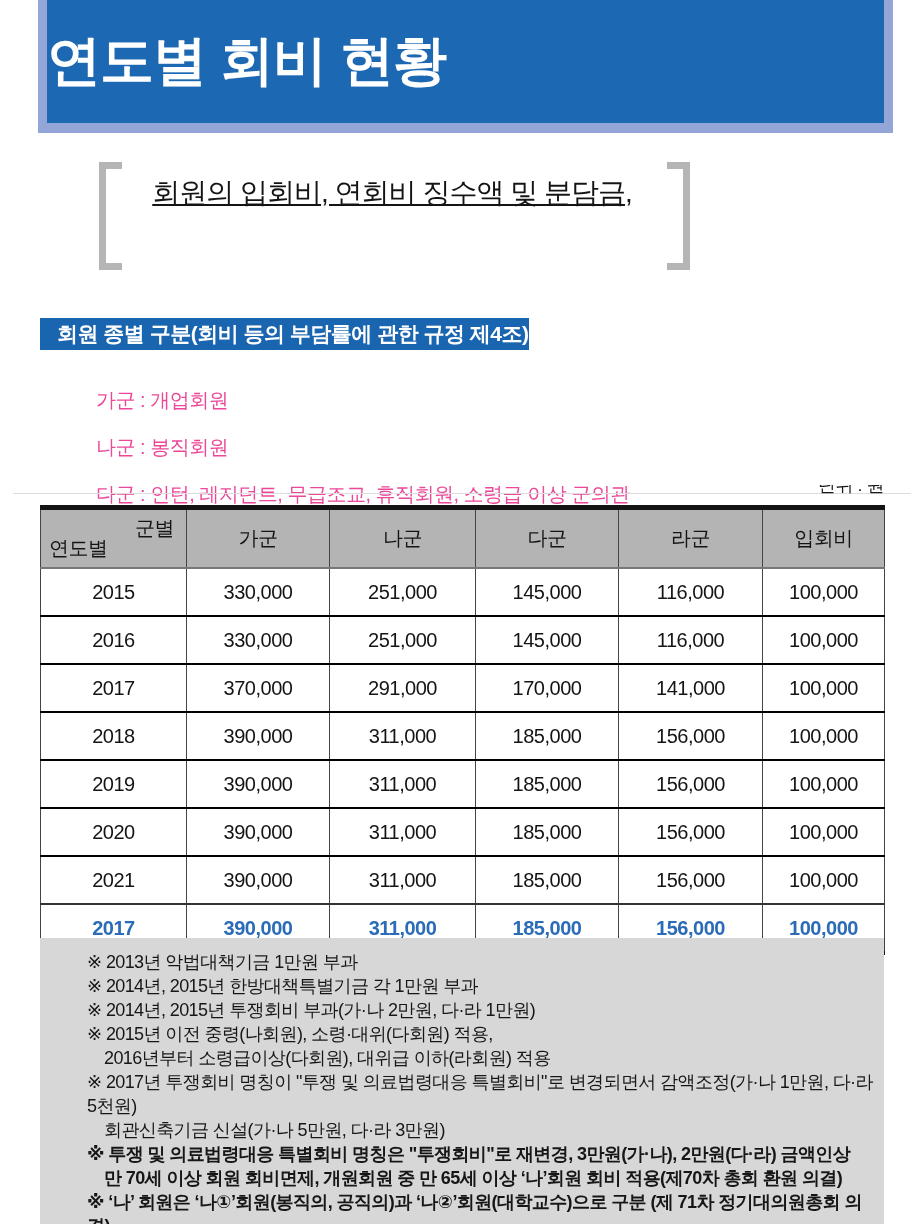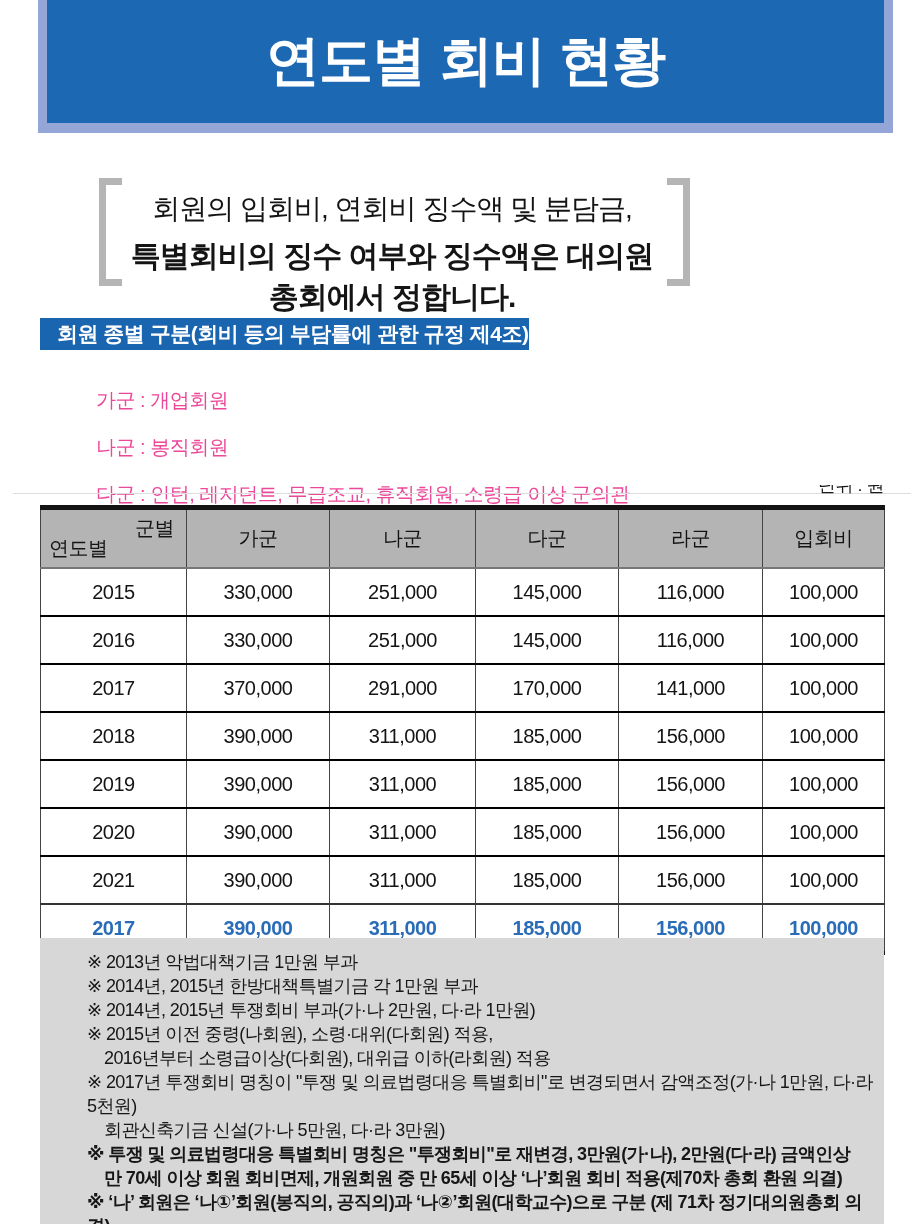--- a/index.html
+++ b/index.html
@@ -8,25 +8,25 @@
     --highlight-blue:#2b6cb8; --ink:#141414;
   }
   html,body{margin:0;padding:0;background:#fff;}
   body{font-family:"Liberation Sans","DejaVu Sans",sans-serif;color:var(--ink);}
   .page{position:relative;width:924px;height:1224px;background:#fff;overflow:hidden;}
 
   
   .banner{position:absolute;left:38px;top:0;width:855px;height:133px;
     background:var(--banner-border);padding:0 9px 10px 9px;box-sizing:border-box;}
   .banner-inner{width:100%;height:100%;background:var(--banner-blue);
-    display:flex;align-items:center;justify-content:center;}
+    display:flex;align-items:center;}
   .banner-title{color:#fff;font-size:54px;font-weight:800;letter-spacing:-1px;margin:0;}
 
   
-  .quote{position:absolute;left:0;top:176px;width:784px;height:112px;}
+  .quote{position:absolute;left:0;top:160px;width:784px;height:112px;text-decoration:underline;}
   .bracket{position:absolute;top:2px;width:16px;height:94px;border:7px solid #b5b5b5;}
   .bracket.left{left:99px;border-right:none;}
   .bracket.right{right:94px;border-left:none;}
   .quote-text{text-align:center;margin:0 130px;}
   .quote-line1{font-size:28px;font-weight:500;margin:14px 0 8px 0;letter-spacing:-1px;}
   .quote-line2{font-size:30px;font-weight:800;margin:0;letter-spacing:-1px;}
 
   
   .section-header{position:absolute;left:40px;top:318px;width:486px;height:32px;display:flex;}
   .section-accent{width:17px;height:100%;background:var(--accent-cyan);}
@@ -79,21 +79,20 @@
     <div class="banner-inner">
       <h1 class="banner-title">연도별 회비 현황</h1>
     </div>
   </div>
 
   <div class="quote">
     <div class="bracket left"></div>
     <div class="bracket right"></div>
     <div class="quote-text">
       <p class="quote-line1">회원의 입회비, 연회비 징수액 및 분담금,</p>
-      <p class="quote-line2">특별회비의 징수 여부와 징수액은 대의원총회에서 정합니다.</p>
     </div>
   </div>
 
   <div class="section-header">
     <div class="section-accent"></div>
     <div class="section-main">
       <p class="section-title">회원 종별 구분(회비 등의 부담률에 관한 규정 제4조)</p>
     </div>
   </div>
 

